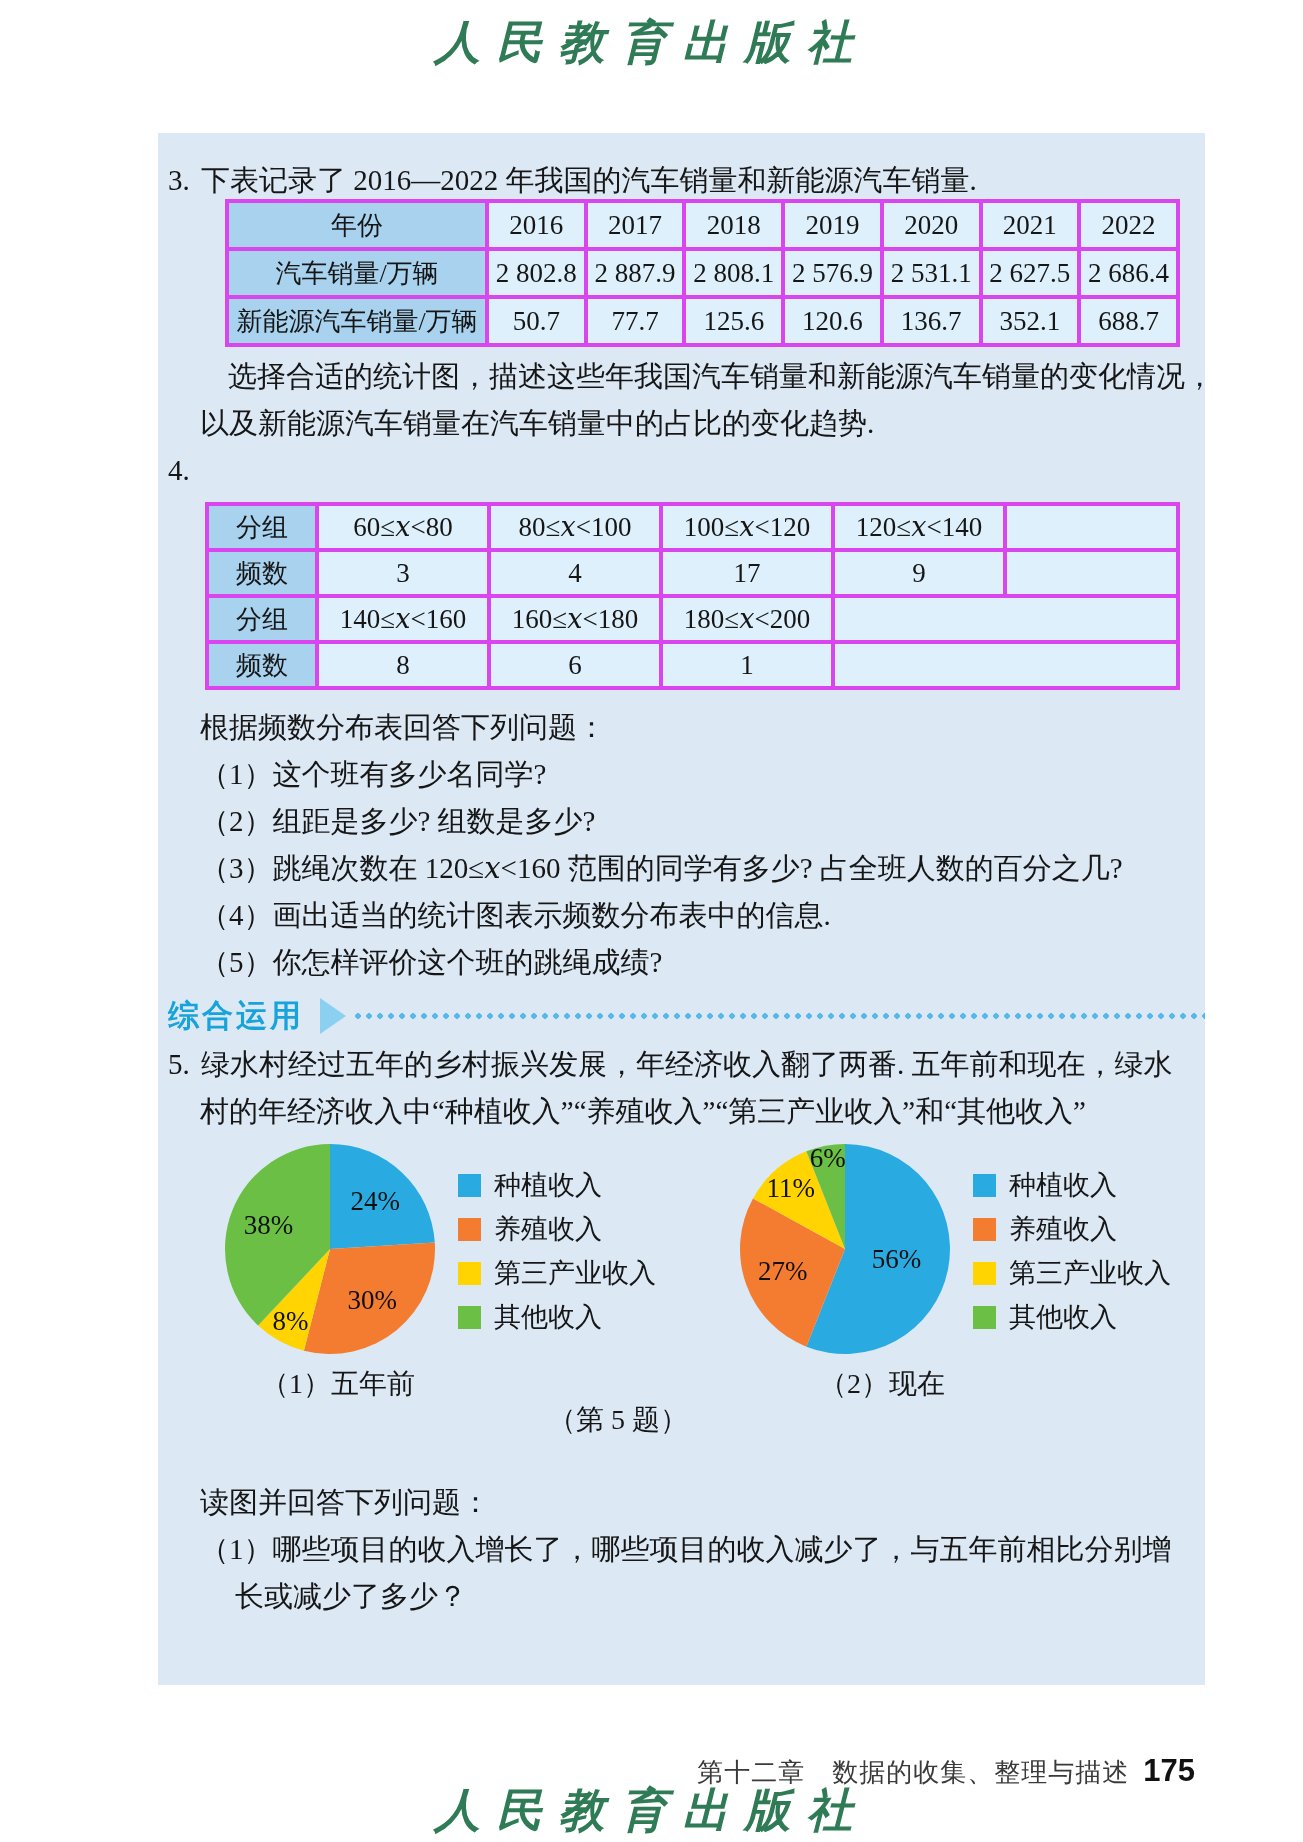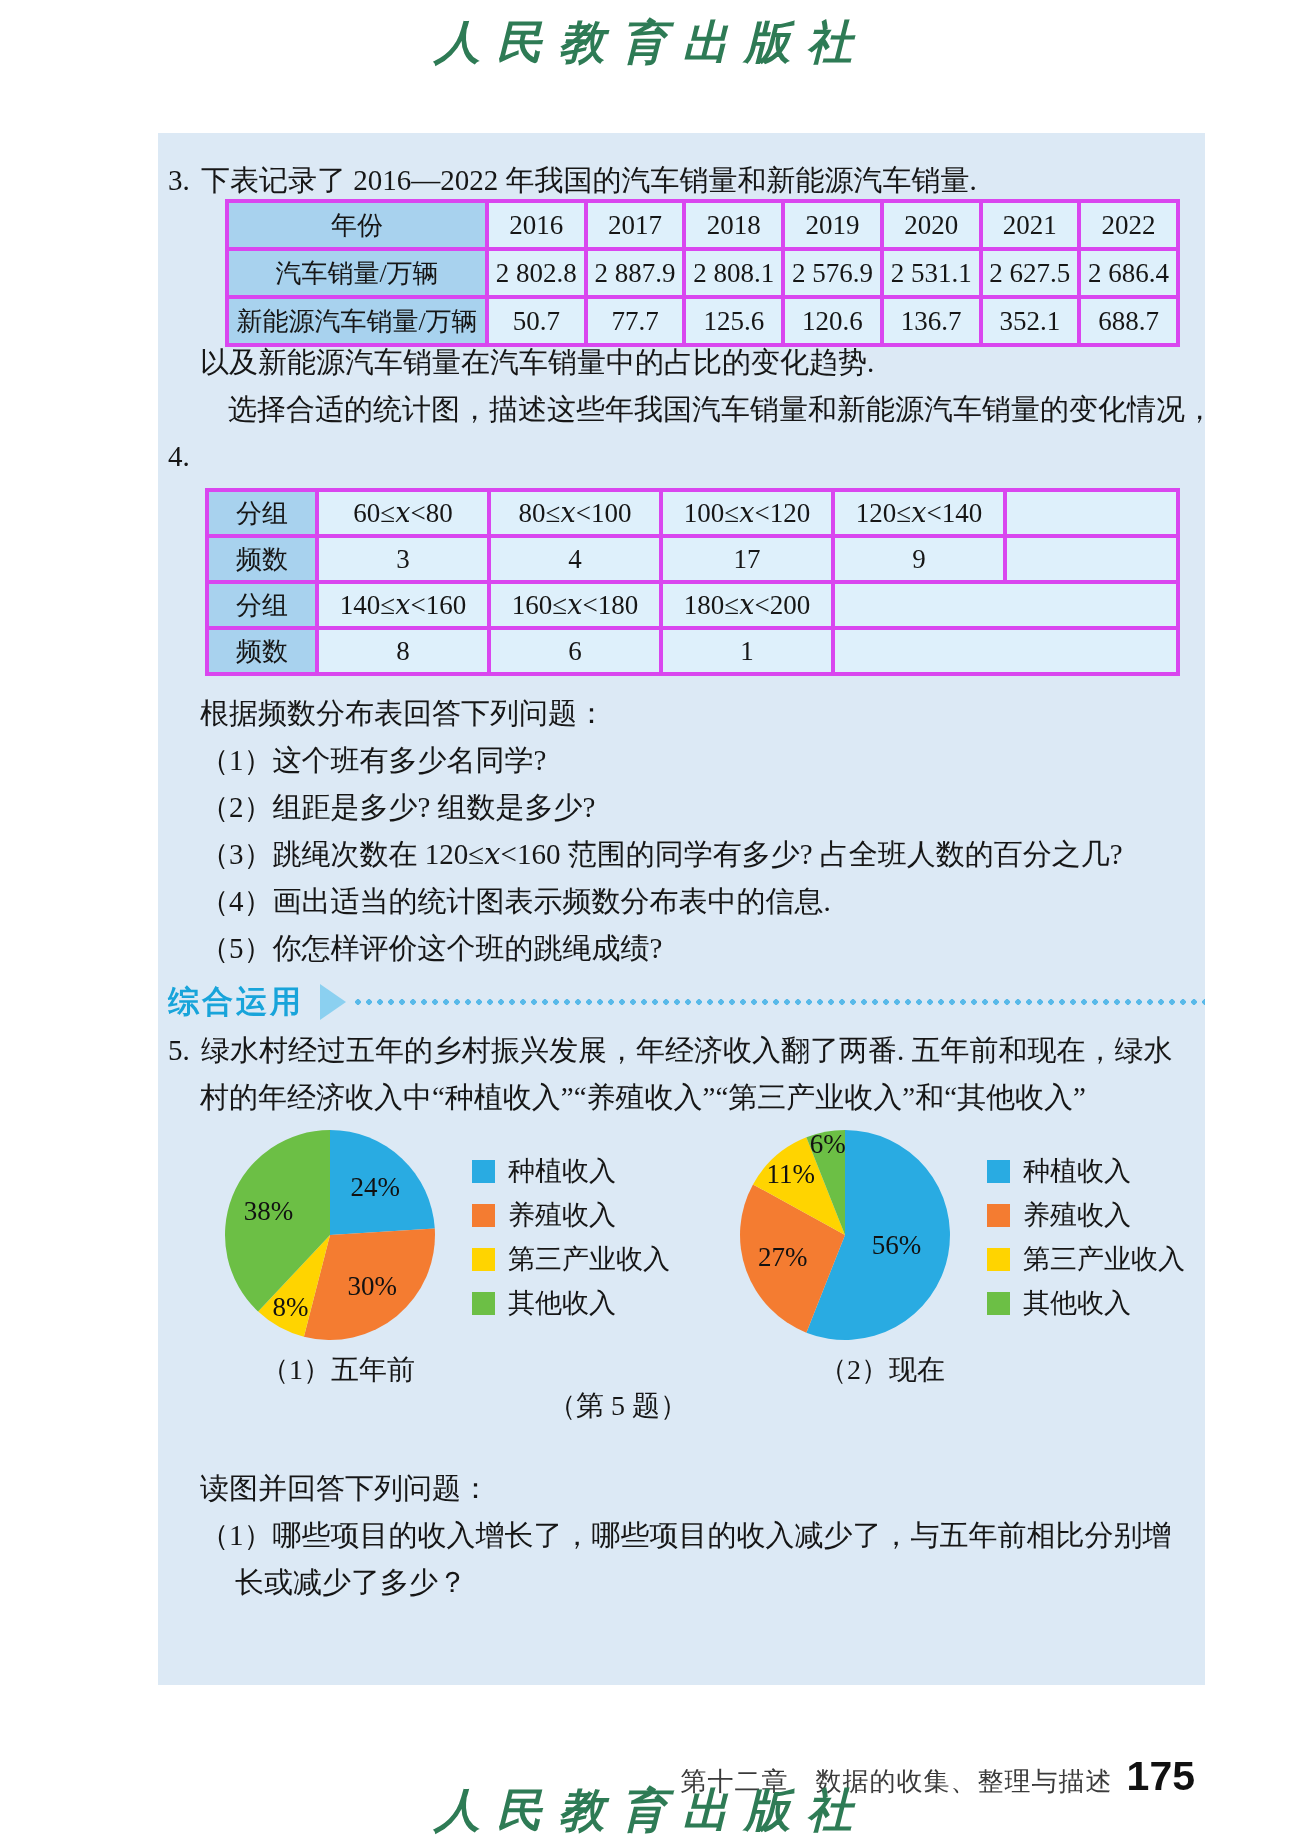--- a/index.html
+++ b/index.html
@@ -46,33 +46,33 @@
   .dots{flex:1;height:8px;margin-left:8px;
         background-image:radial-gradient(circle at 4px 4px,#58b9e9 2.6px,rgba(0,0,0,0) 3px);
         background-size:11px 8px;background-repeat:repeat-x;background-position:left center;}
 
   
   .figure-wrap{position:relative;width:100%;height:310px;margin-top:17px;}
   .pie-svg{position:absolute;width:220px;height:220px;top:-4px;}
   #pie1{left:62px;} #pie2{left:577px;}
   .legend{position:absolute;top:20px;}
   #legend1{left:300px;} #legend2{left:815px;}
-  .legend-item{display:flex;align-items:center;height:44px;margin-left:14px;}
+  .legend-item{display:flex;align-items:center;height:44px;}
   .swatch{width:23px;height:23px;flex:none;margin-right:13px;}
   .legend-text{font-size:27px;white-space:nowrap;}
   .pie-caption{position:absolute;width:200px;text-align:right;font-size:28px;top:226px;height:30px;line-height:30px;}
   #cap1{left:57px;} #cap2{left:587px;}
   .figure-label{position:absolute;left:360px;top:262px;width:200px;text-align:center;
         font-size:28px;height:30px;line-height:30px;}
   .slice-label{font-size:27px;font-family:"Liberation Serif","DejaVu Serif",serif;fill:#111;}
 
   
   .footer{position:absolute;top:1753px;right:108px;display:flex;align-items:baseline;}
   .footer .chap{font-size:26px;color:#3a3a3a;letter-spacing:1px;}
-  .footer .pageno{font-size:41px;font-weight:bold;color:#111;margin-left:14px;
+  .footer .pageno{font-size:31px;font-weight:bold;color:#111;margin-left:14px;
         font-family:"Liberation Sans","DejaVu Sans",sans-serif;}
 </style>
 </head>
 <body>
 
 <div class="page">
 
   <div class="calligraphy brand-top">人民教育出版社</div>
 
   <div class="content">
@@ -120,22 +120,22 @@
             <td>77.7</td>
             <td>125.6</td>
             <td>120.6</td>
             <td>136.7</td>
             <td>352.1</td>
             <td>688.7</td>
           </tr>
         </tbody>
     </table>
 
+    <div class="line ind70 mt14">选择合适的统计图，描述这些年我国汽车销量和新能源汽车销量的变化情况，</div>
     <div class="line ind42">以及新能源汽车销量在汽车销量中的占比的变化趋势.</div>
-    <div class="line ind70 mt14">选择合适的统计图，描述这些年我国汽车销量和新能源汽车销量的变化情况，</div>
 
     <div class="line item">
       <span class="num">4.</span>
     </div>
 
     <table class="tbl tbl2 mt10" id="t2">
       <colgroup>
           <col style="width:110px">
           <col style="width:172px">
           <col style="width:172px">

